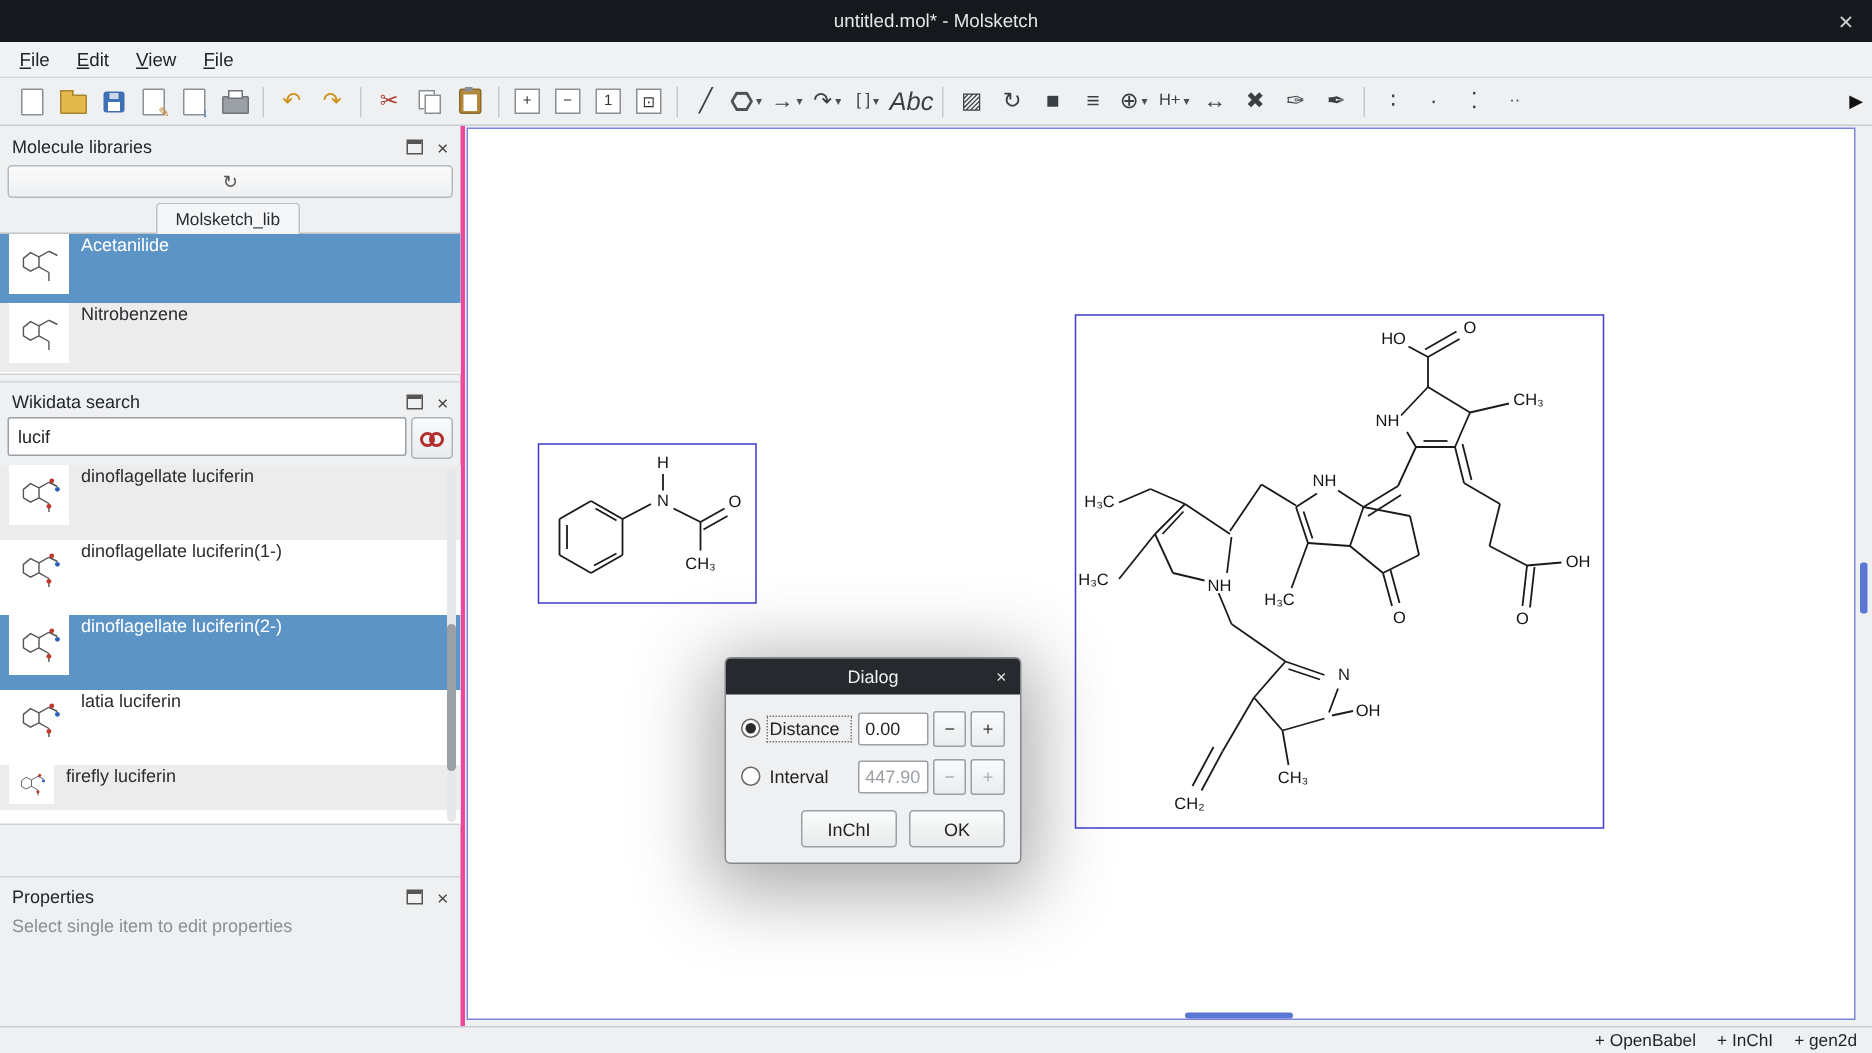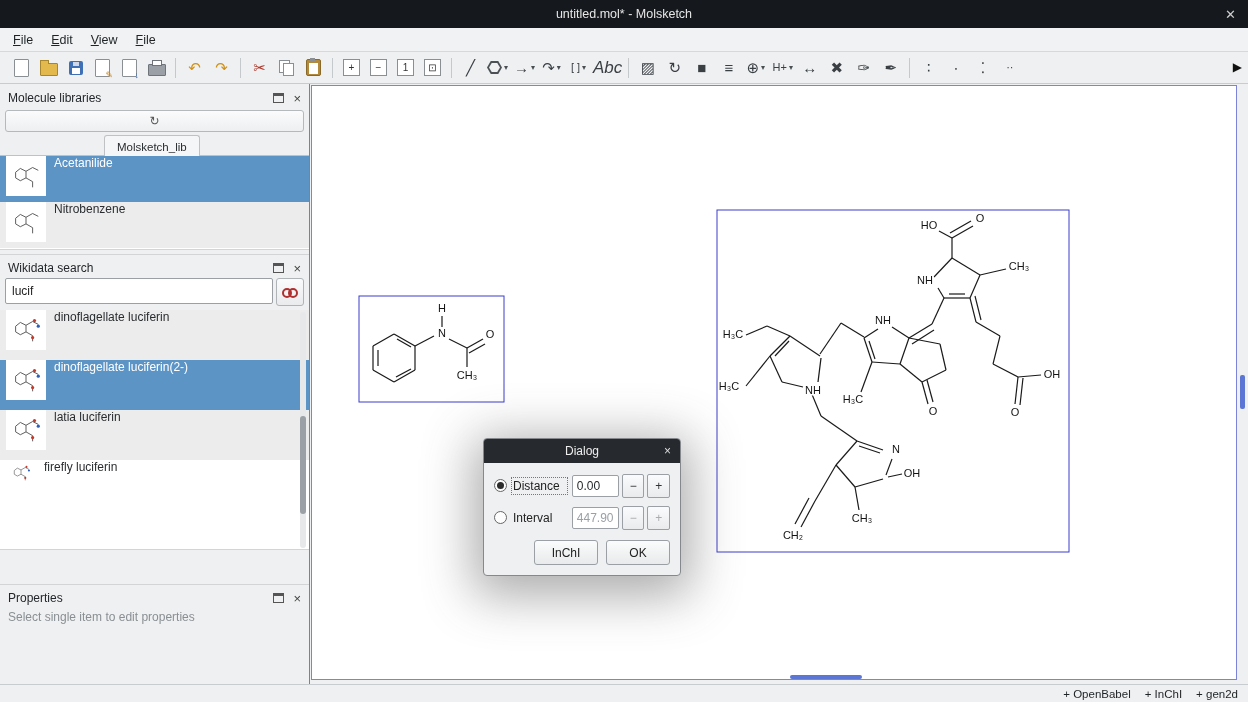--- a/index.html
+++ b/index.html
@@ -50,21 +50,21 @@
   .ic-paste::after{content:"";position:absolute;left:3px;top:-2px;width:5px;height:3px;background:#8b8f94}
   .ic-zoombox{width:15px;height:15px;border:1px solid #8a8f94;background:#fff;display:inline-flex;
         align-items:center;justify-content:center;font-size:10px;color:#333}
   .ic-hexagon{width:15px;height:13px;position:relative;display:inline-block;background:#4c5156;
         clip-path:polygon(25% 0,75% 0,100% 50%,75% 100%,25% 100%,0 50%)}
   .ic-hexagon::before{content:"";position:absolute;inset:2px;background:#eff0f1;
         clip-path:polygon(25% 0,75% 0,100% 50%,75% 100%,25% 100%,0 50%)}
 
   
   .sidebar{position:absolute;left:0;top:84px;width:310px;height:600px;background:#eff0f1;
-           border-right:1px solid #ec4899;box-sizing:border-box}
+           border-right:3px solid #ec4899;box-sizing:border-box}
   .phead{position:absolute;left:0;width:100%;height:20px;display:flex;align-items:center;
          padding:0 8px;box-sizing:border-box;font-size:12px;color:#23262a}
   .phead .sp{flex:1}
   .float-ic{width:9px;height:8px;border:1px solid #555;position:relative;margin-right:9px;display:inline-block;cursor:pointer}
   .float-ic::after{content:"";position:absolute;top:0;left:0;right:0;height:2px;background:#555}
   .phx{font-size:13px;color:#444;cursor:pointer;line-height:1}
   .psep{position:absolute;left:0;width:100%;height:1px;background:#d2d4d6}
 
   .refresh{position:absolute;top:26px;left:5px;right:5px;height:20px;border:1px solid #b6b9bc;border-radius:3px;
            background:linear-gradient(#fbfbfc,#edeff0);display:flex;align-items:center;justify-content:center;cursor:pointer}
@@ -345,20 +345,34 @@
             <g fill="none" stroke="#555" stroke-width="1">
               <path d="M7 14 L12 10 L18 13 L18 20 L12 23 L7 20 Z"></path>
               <path d="M18 13 L25 9 M25 9 L31 12 M18 20 L25 24 M25 24 L25 30"></path>
             </g>
             <circle cx="27" cy="8" r="1.7" fill="#c0392b"></circle>
             <circle cx="31" cy="14" r="1.7" fill="#2e5fb8"></circle>
             <circle cx="25" cy="26" r="1.7" fill="#c0392b"></circle>
           </svg>
         </span>
         <span class="lbl">dinoflagellate luciferin</span>
+      </div>
+      <div class="rrow">
+        <span class="thumb">
+          <svg width="34" height="34" viewBox="0 0 36 36">
+            <g fill="none" stroke="#555" stroke-width="1">
+              <path d="M7 14 L12 10 L18 13 L18 20 L12 23 L7 20 Z"></path>
+              <path d="M18 13 L25 9 M25 9 L31 12 M18 20 L25 24 M25 24 L25 30"></path>
+            </g>
+            <circle cx="27" cy="8" r="1.7" fill="#c0392b"></circle>
+            <circle cx="31" cy="14" r="1.7" fill="#2e5fb8"></circle>
+            <circle cx="25" cy="26" r="1.7" fill="#c0392b"></circle>
+          </svg>
+        </span>
+        <span class="lbl">dinoflagellate luciferin(1-)</span>
       </div>
       <div class="rrow sel">
         <span class="thumb">
           <svg width="34" height="34" viewBox="0 0 36 36">
             <g fill="none" stroke="#555" stroke-width="1">
               <path d="M7 14 L12 10 L18 13 L18 20 L12 23 L7 20 Z"></path>
               <path d="M18 13 L25 9 M25 9 L31 12 M18 20 L25 24 M25 24 L25 30"></path>
             </g>
             <circle cx="27" cy="8" r="1.7" fill="#c0392b"></circle>
             <circle cx="31" cy="14" r="1.7" fill="#2e5fb8"></circle>

